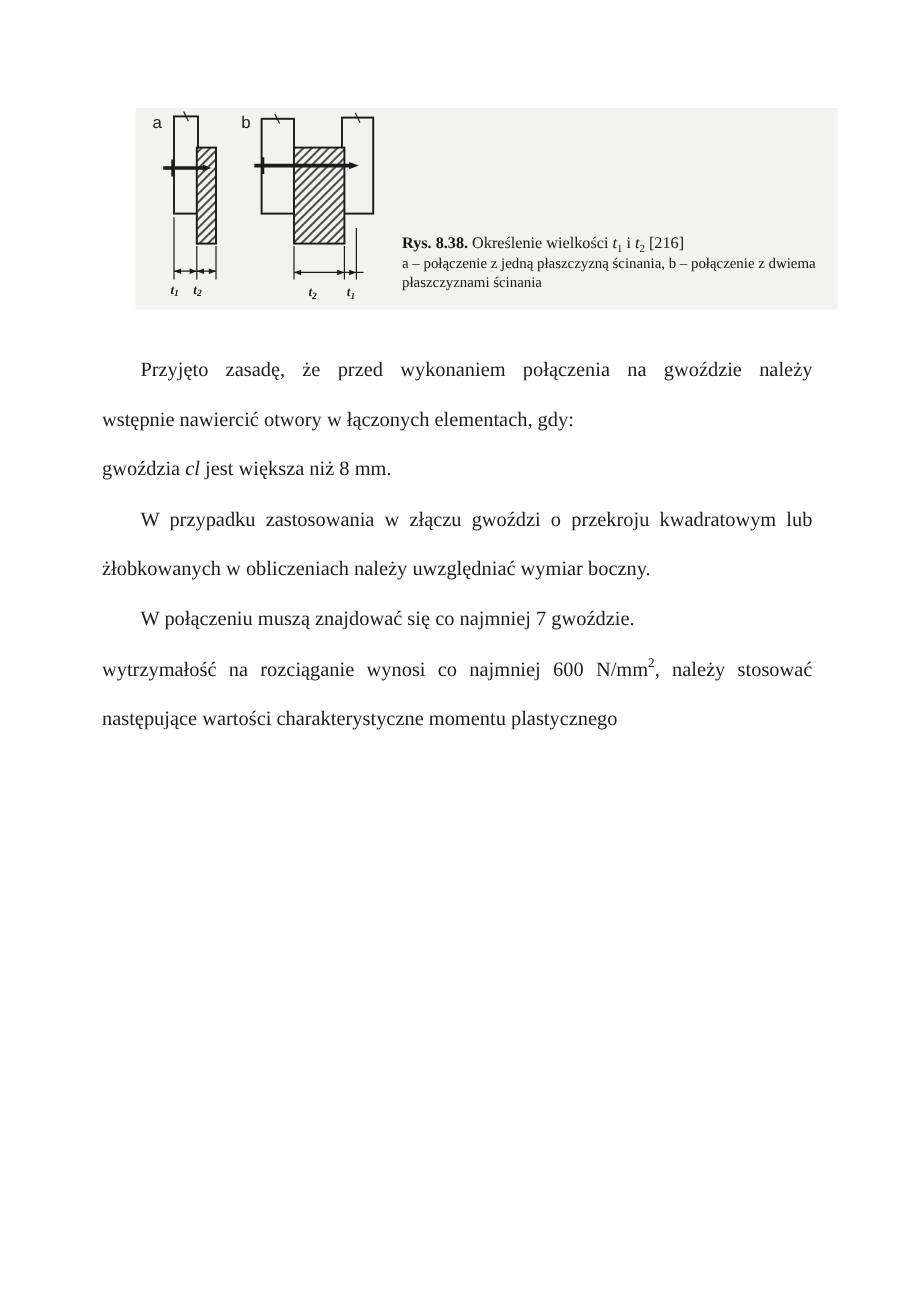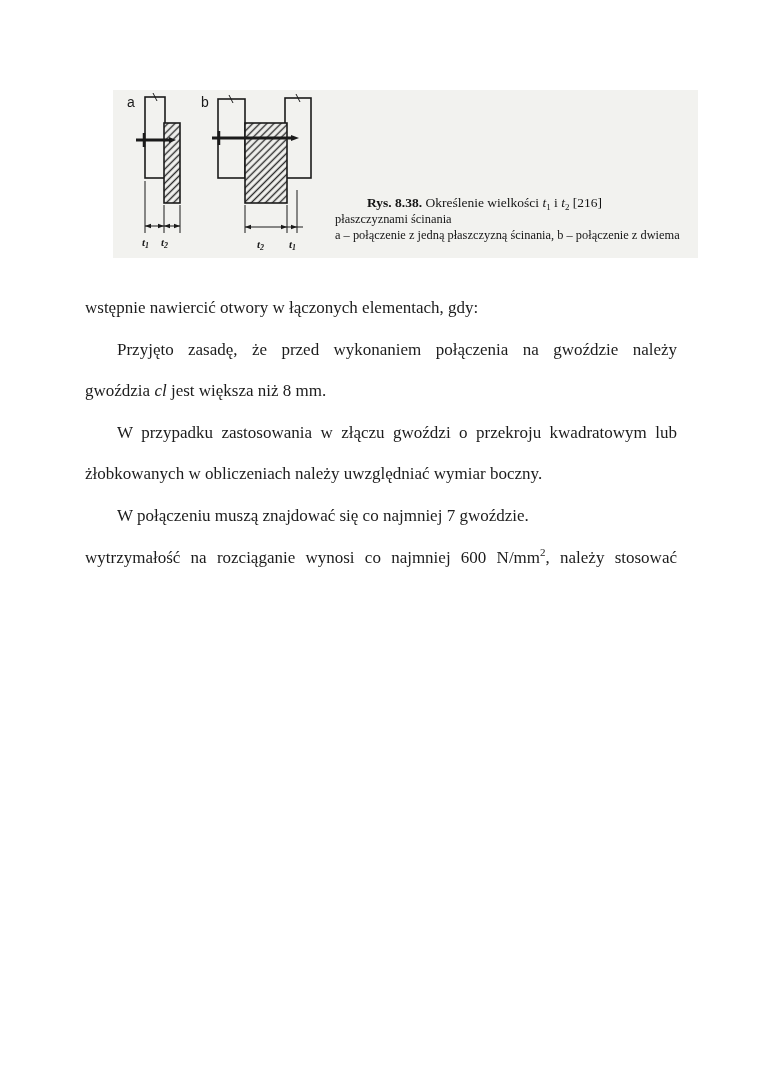--- a/index.html
+++ b/index.html
@@ -13,21 +13,21 @@
     background:#f2f2ef;
   }
   .fig-svg{position:absolute;left:0;top:0;}
   .figlabel{font-family:"Liberation Sans", sans-serif;font-size:14px;fill:#1b1b1b;}
   .dimlab{
     position:absolute;font-size:11px;font-style:italic;color:#1b1b1b;
     line-height:11px;white-space:nowrap;font-weight:bold;
   }
   .dimlab .sub{font-size:8px;vertical-align:-2px;}
   .caption{position:absolute;left:222px;top:104px;width:360px;}
-  .cap1{font-size:13.5px;line-height:18px;white-space:nowrap;color:#151515;margin-left:32px;}
+  .cap1{font-size:13.5px;line-height:18px;white-space:nowrap;color:#151515;}
   .cap2{font-size:12.4px;line-height:15.5px;white-space:nowrap;color:#151515;}
   
   .bodytext{
     position:absolute;left:85px;top:287px;width:592px;
     font-size:17px;color:#1c1c1c;
   }
   .tline{
     height:41.6px;line-height:41.6px;text-align:left;
   }
   .tline.just{text-align:justify;text-align-last:justify;}
@@ -106,26 +106,27 @@
     </g>
   </svg>
 
   <div class="dimlab" style="left:29px;top:147px"><span class="i">t</span><span class="sub">1</span></div>
   <div class="dimlab" style="left:48px;top:147px"><span class="i">t</span><span class="sub">2</span></div>
   <div class="dimlab" style="left:144px;top:149px"><span class="i">t</span><span class="sub">2</span></div>
   <div class="dimlab" style="left:176px;top:149px"><span class="i">t</span><span class="sub">1</span></div>
 
   <div class="caption">
     <div class="cap1"><span class="b">Rys. 8.38.</span><span> Określenie wielkości </span><span class="i">t</span><span class="sub">1</span><span> i </span><span class="i">t</span><span class="sub">2</span><span> [216]</span></div>
+    <div class="cap2"><span>a – połączenie z jedną płaszczyzną ścinania, b – połączenie z dwiema</span></div>
     <div class="cap2"><span>płaszczyznami ścinania</span></div>
-    <div class="cap2"><span>a – połączenie z jedną płaszczyzną ścinania, b – połączenie z dwiema</span></div>
   </div>
 </div>
 
 <div class="bodytext">
+    <div class="tline just ind"><span>Przyjęto zasadę, że przed wykonaniem połączenia na gwoździe należy</span></div>
     <div class="tline"><span>wstępnie nawiercić otwory w łączonych elementach, gdy:</span></div>
-    <div class="tline just ind"><span>Przyjęto zasadę, że przed wykonaniem połączenia na gwoździe należy</span></div>
     <div class="tline"><span>gwoździa </span><span class="i">cl</span><span> jest większa niż 8 mm.</span></div>
     <div class="tline just ind"><span>W przypadku zastosowania w złączu gwoździ o przekroju kwadratowym lub</span></div>
     <div class="tline"><span>żłobkowanych w obliczeniach należy uwzględniać wymiar boczny.</span></div>
     <div class="tline ind"><span>W połączeniu muszą znajdować się co najmniej 7 gwoździe.</span></div>
     <div class="tline just"><span>wytrzymałość na rozciąganie wynosi co najmniej 600 N/mm</span><span class="sup">2</span><span>, należy stosować</span></div>
+    <div class="tline"><span>następujące wartości charakterystyczne momentu plastycznego</span></div>
   </div>
 
 </body></html>

